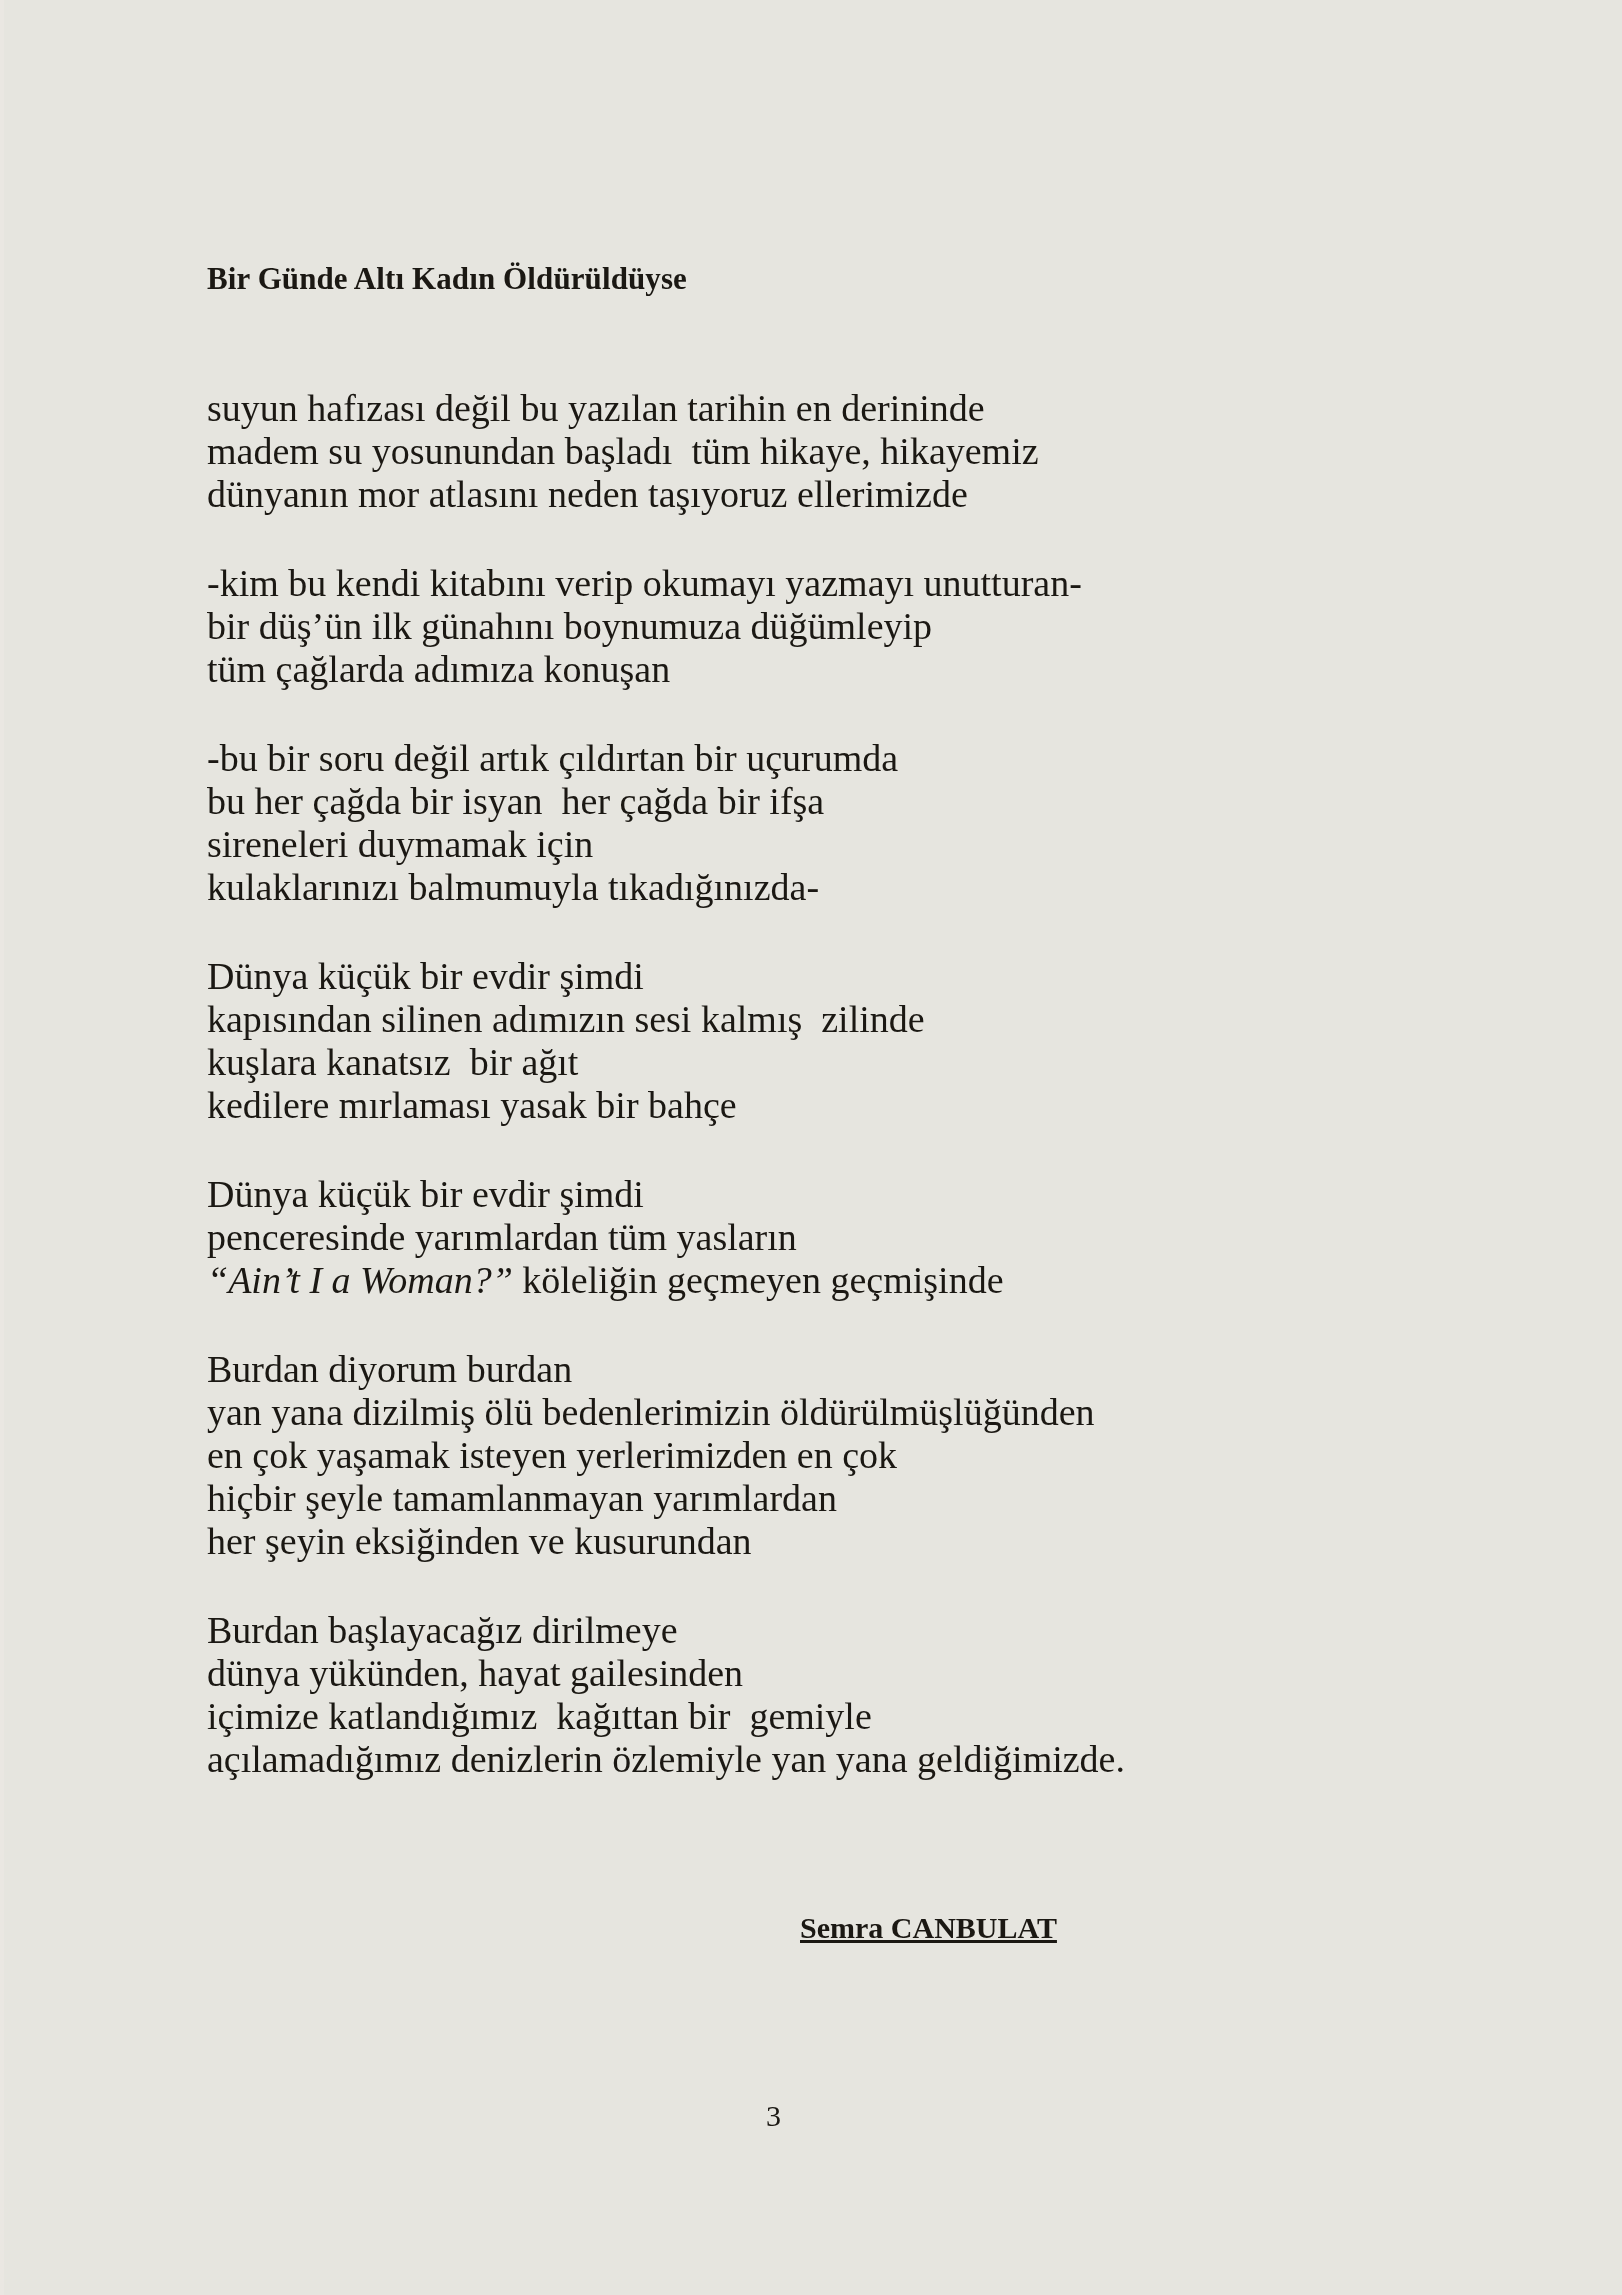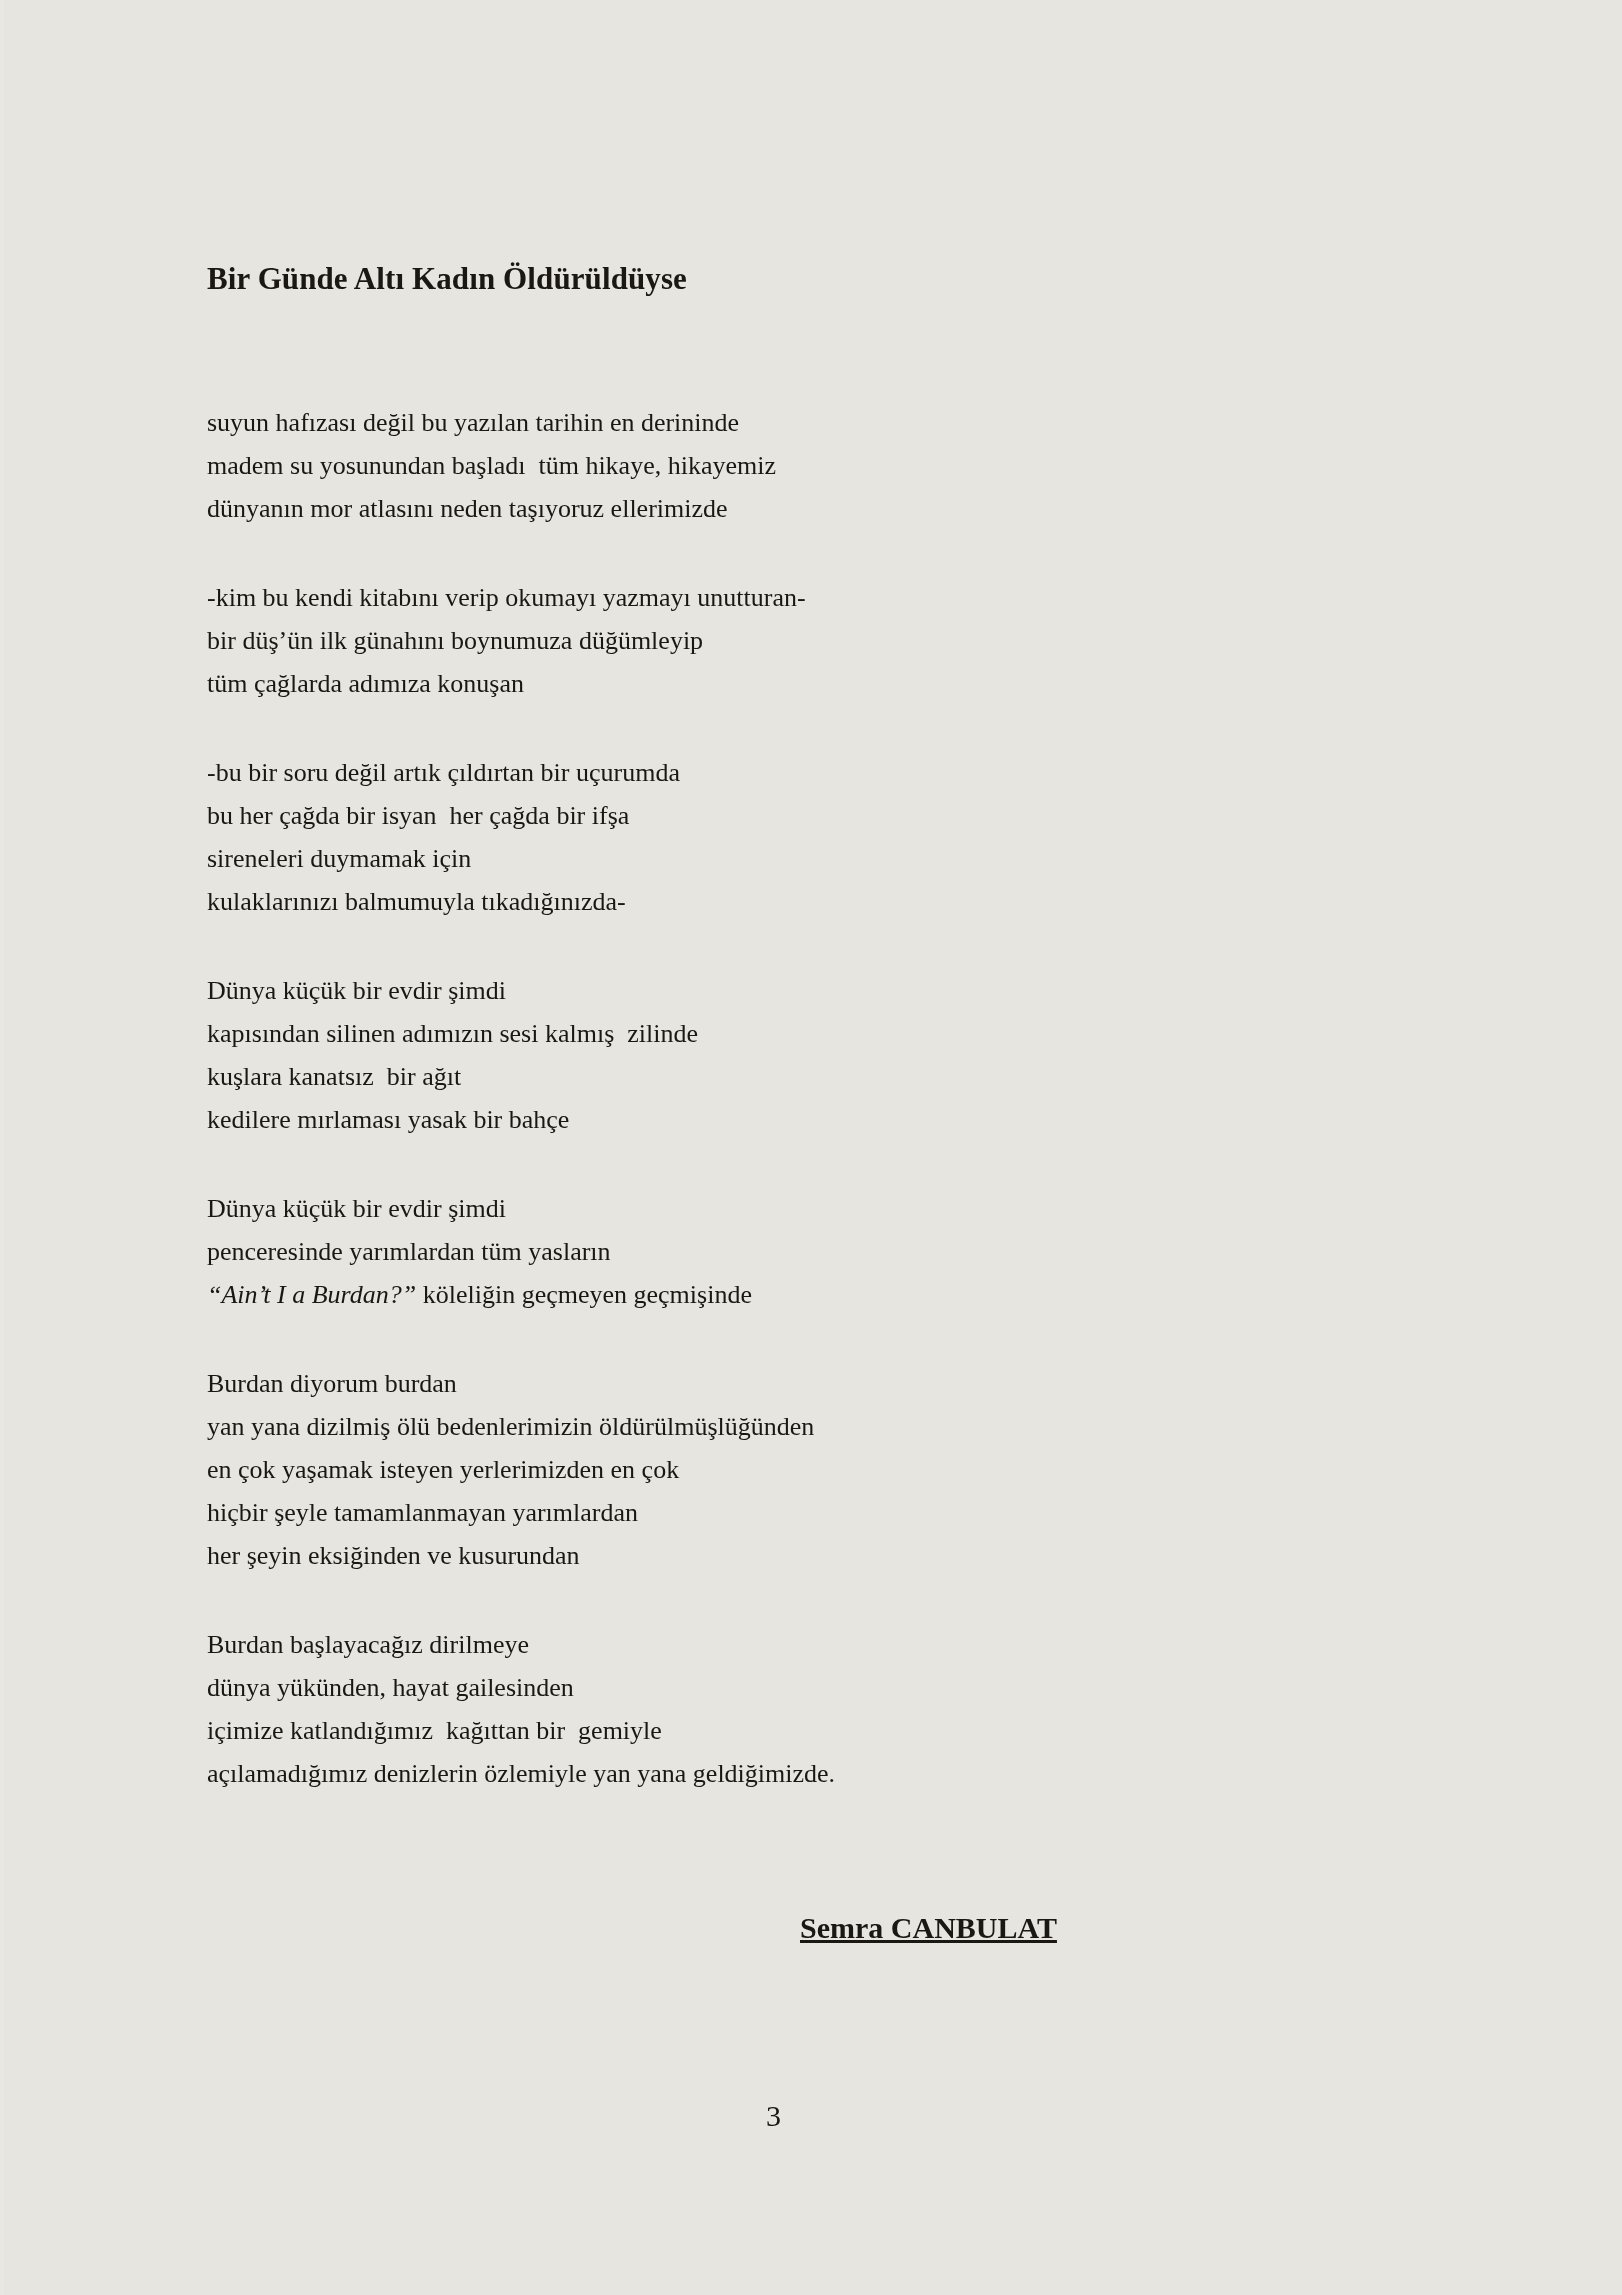--- a/index.html
+++ b/index.html
@@ -38,23 +38,22 @@
     font-size: 31px;
     font-weight: bold;
     line-height: 39px;
     letter-spacing: 0.1px;
     white-space: pre-wrap;
   }
   .poem {
     position: absolute;
     left: 207px;
     top: 387px;
-    font-size: 26px;
+    font-size: 38px;
     line-height: 43px;
-    margin-top: 14px;
   }
   .stanza {
     margin: 0 0 46px 0;
   }
   .line {
     white-space: pre-wrap; 
   }
   .line em {
     font-style: italic;
   }
@@ -106,21 +105,21 @@
       </div>
       <div class="stanza">
         <div class="line">Dünya küçük bir evdir şimdi</div>
         <div class="line">kapısından silinen adımızın sesi kalmış  zilinde</div>
         <div class="line">kuşlara kanatsız  bir ağıt</div>
         <div class="line">kedilere mırlaması yasak bir bahçe</div>
       </div>
       <div class="stanza">
         <div class="line">Dünya küçük bir evdir şimdi</div>
         <div class="line">penceresinde yarımlardan tüm yasların</div>
-        <div class="line"><em>“Ain’t I a Burdan?”</em> köleliğin geçmeyen geçmişinde</div>
+        <div class="line"><em>“Ain’t I a Woman?”</em> köleliğin geçmeyen geçmişinde</div>
       </div>
       <div class="stanza">
         <div class="line">Burdan diyorum burdan</div>
         <div class="line">yan yana dizilmiş ölü bedenlerimizin öldürülmüşlüğünden</div>
         <div class="line">en çok yaşamak isteyen yerlerimizden en çok</div>
         <div class="line">hiçbir şeyle tamamlanmayan yarımlardan</div>
         <div class="line">her şeyin eksiğinden ve kusurundan</div>
       </div>
       <div class="stanza">
         <div class="line">Burdan başlayacağız dirilmeye</div>

